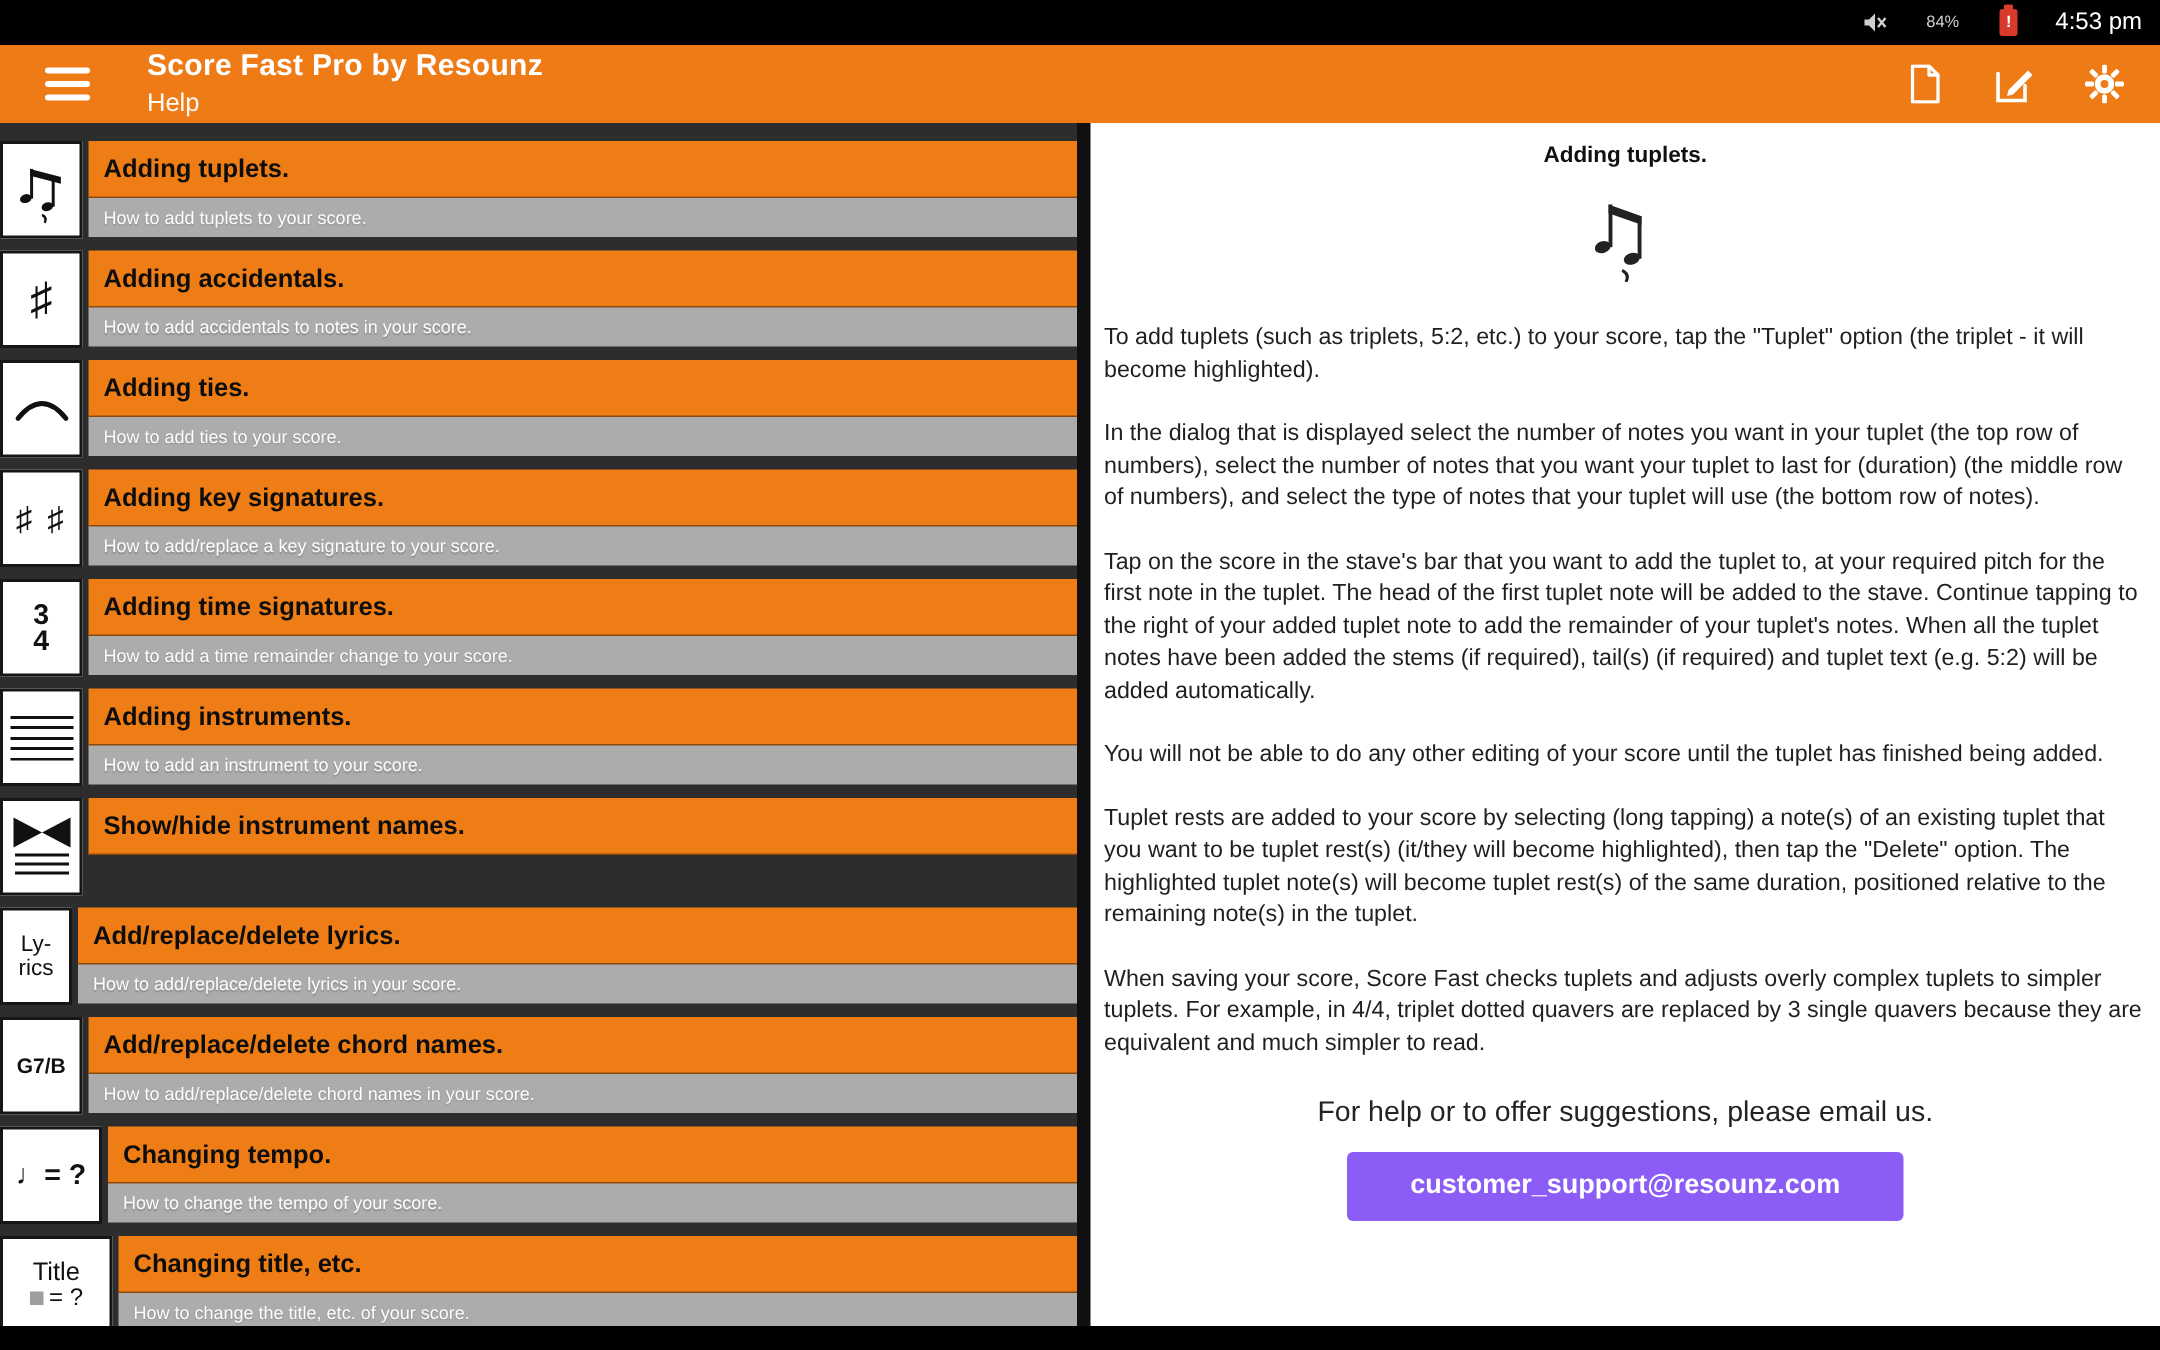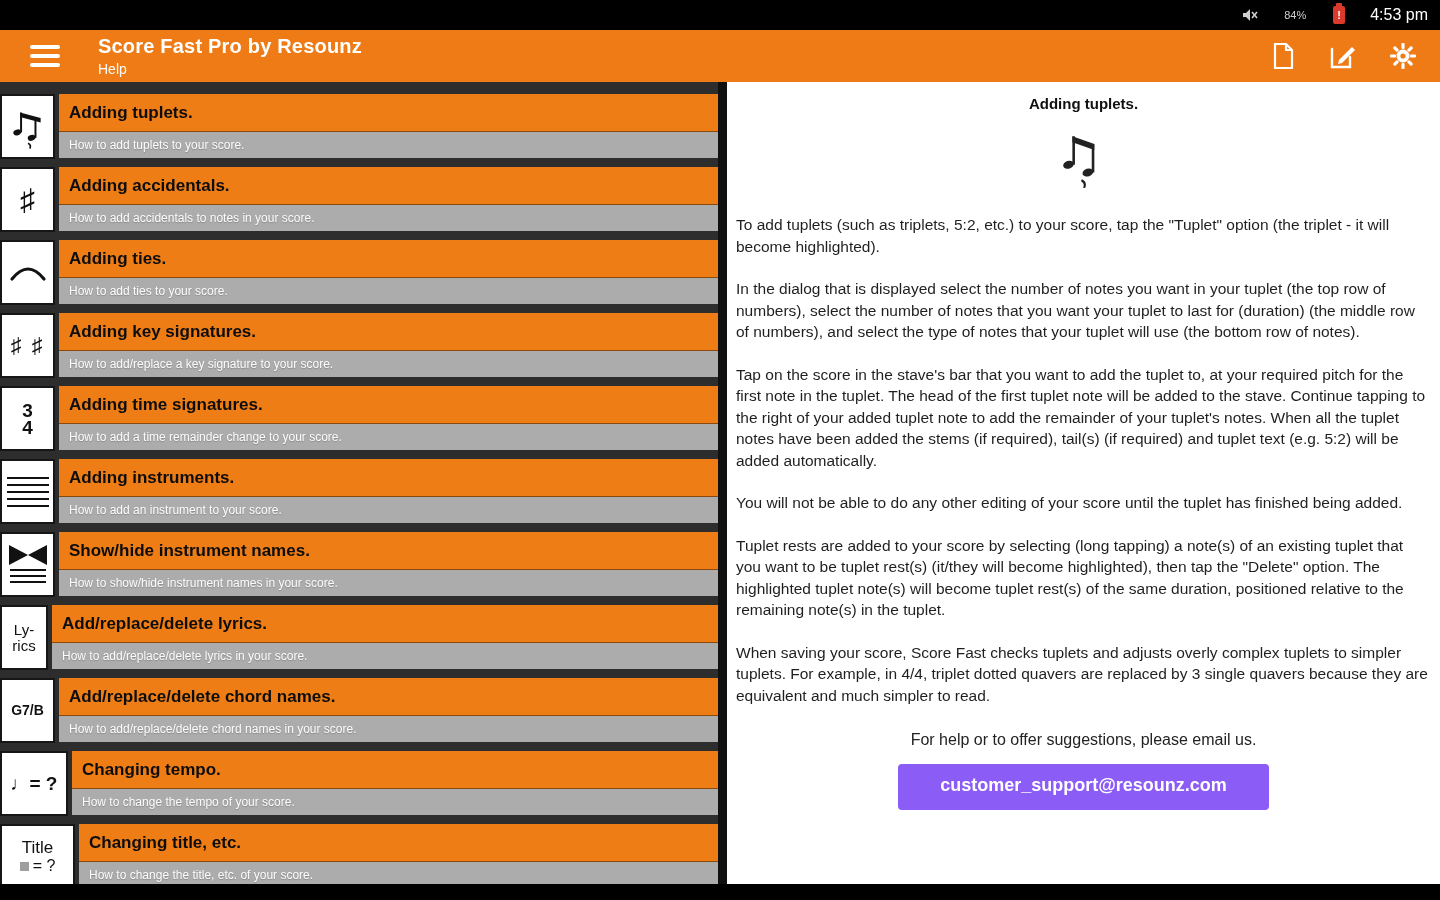--- a/index.html
+++ b/index.html
@@ -19,21 +19,21 @@
     color:#fff; font-size:11px; font-weight:bold; line-height:14px; }
 
   
   .app-bar { height:52px; background:#ee7b15; display:flex; align-items:center;
     padding:0 24px 0 30px; }
   .hamburger { width:30px; height:22px; display:flex; flex-direction:column;
     justify-content:space-between; cursor:pointer; }
   .hamburger span { display:block; height:4px; background:#fff; border-radius:2px; }
   .titles { margin-left:38px; color:#fff; }
   .app-title { font-size:20px; font-weight:bold; letter-spacing:.2px; }
-  .app-subtitle { font-size:14px; margin-top:3px; opacity:.97; }
+  .app-subtitle { font-size:17px; margin-top:3px; opacity:.97; }
   .actions { margin-left:auto; display:flex; align-items:center; gap:34px; }
   .act-icon { width:26px; height:26px; display:flex; align-items:center;
     justify-content:center; cursor:pointer; }
 
   
   .main { display:flex; height:802px; }
   .left-panel { width:727px; background:#2d2d2d; border-right:9px solid #101010;
     padding-top:12px; overflow:hidden; }
   .right-panel { flex:1; background:#fff; padding:13px 7px 0 7px; overflow:hidden; }
 
@@ -61,21 +61,21 @@
   .title-txt2 { font-size:16px; line-height:18px; }
   .title-txt2 .sq { display:inline-block; width:9px; height:9px; background:#9e9e9e;
     margin-right:4px; }
 
   
   .content-heading { text-align:center; font-size:15px; font-weight:bold;
     color:#111; }
   .content-figure { display:flex; justify-content:center; margin:14px 0 26px; }
   .para { font-size:15.5px; line-height:21.5px; color:#1f1f1f; margin-bottom:21px;
     padding:0 2px; }
-  .footer-line { text-align:center; font-size:16px; color:#232323; margin-top:25px; }
+  .footer-line { text-align:center; font-size:19px; color:#232323; margin-top:25px; }
   .email-btn { display:block; margin:15px auto 0; background:#8b5cf6; border:none;
     color:#fff; font-family:"Liberation Sans",sans-serif; font-size:18px;
     font-weight:bold; padding:11px 42px 14px; border-radius:4px; cursor:pointer; }
 </style>
 </head>
 <body>
 
 <div class="status-bar">
   <span class="act-icon" style="width:18px;height:18px;">
     <svg width="16" height="16" viewBox="0 0 16 16">
@@ -212,21 +212,20 @@
           <polygon points="40,2 21,12 40,22" fill="#111"></polygon>
           <g stroke="#111" stroke-width="2">
             <line x1="3" y1="27" x2="39" y2="27"></line>
             <line x1="3" y1="33" x2="39" y2="33"></line>
             <line x1="3" y1="39" x2="39" y2="39"></line>
           </g>
         </svg>
       </div>
       <div class="bars">
         <div class="bar-title">Show/hide instrument names.</div>
-        <div class="bar-sub">How to show/hide instrument names in your score.</div>
       </div>
     </div>
 
     <div class="item">
       <div class="icon-box w48">
         <div class="lyrics-txt">Ly-</div>
         <div class="lyrics-txt">rics</div>
       </div>
       <div class="bars">
         <div class="bar-title">Add/replace/delete lyrics.</div>

